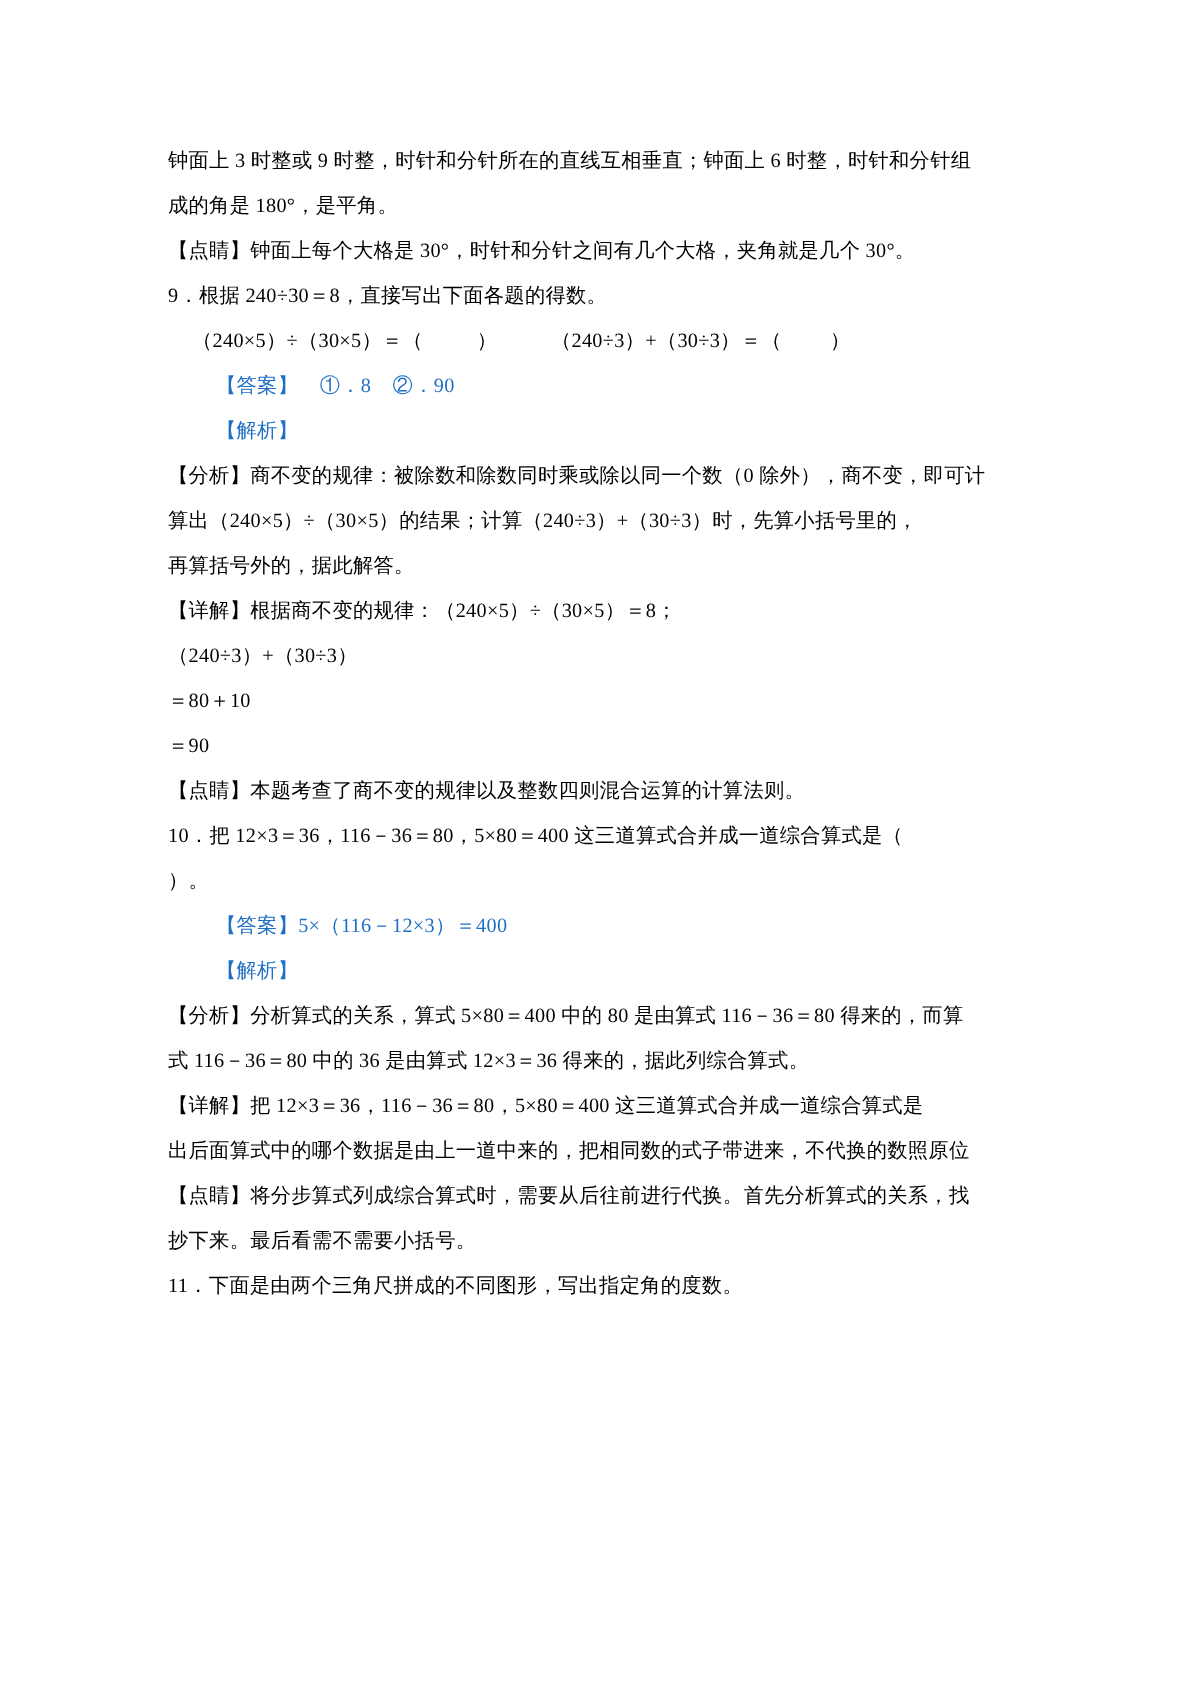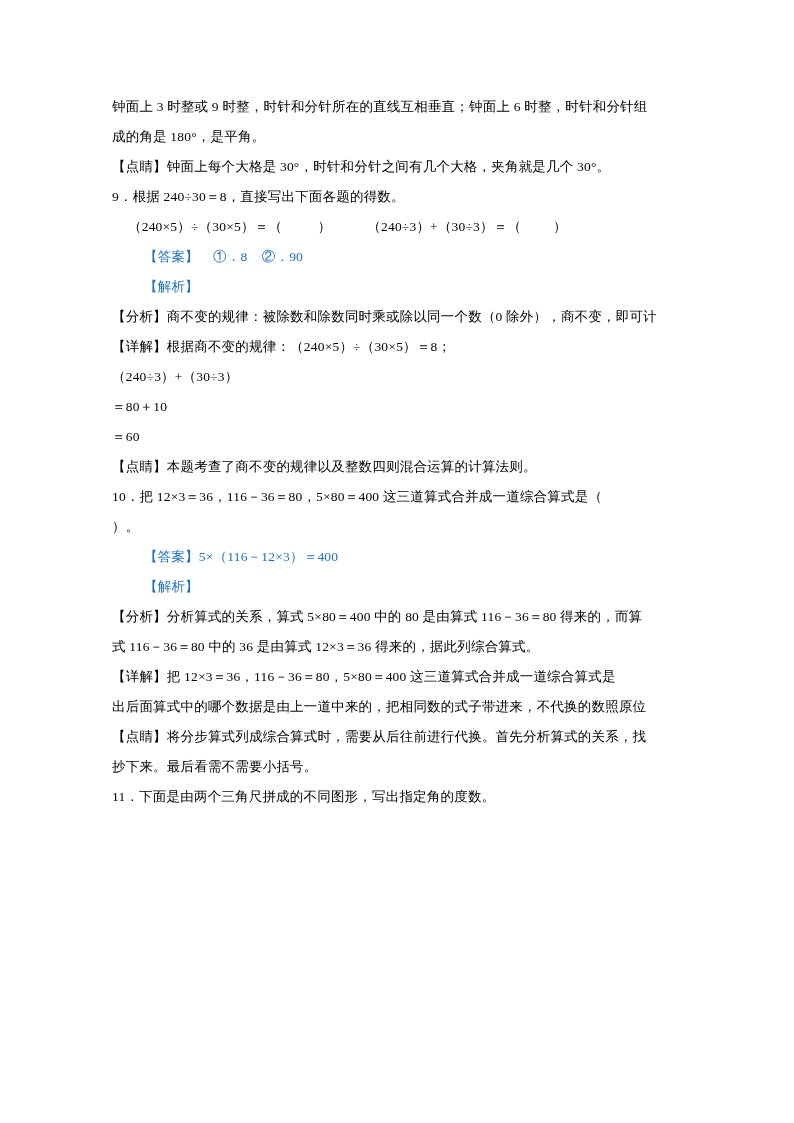--- a/index.html
+++ b/index.html
@@ -41,24 +41,26 @@
 <div class="page">
 
   <div class="line">钟面上 3 时整或 9 时整，时针和分针所在的直线互相垂直；钟面上 6 时整，时针和分针组</div>
   <div class="line">成的角是 180°，是平角。</div>
   <div class="line">【点睛】钟面上每个大格是 30°，时针和分针之间有几个大格，夹角就是几个 30°。</div>
   <div class="line">9．根据 240÷30＝8，直接写出下面各题的得数。</div>
   <div class="line indent">（240×5）÷（30×5）＝（          ）          （240÷3）+（30÷3）＝（         ）</div>
   <div class="line blue">【答案】    ①．8    ②．90</div>
   <div class="line blue">【解析】</div>
   <div class="line">【分析】商不变的规律：被除数和除数同时乘或除以同一个数（0 除外），商不变，即可计</div>
+  <div class="line">算出（240×5）÷（30×5）的结果；计算（240÷3）+（30÷3）时，先算小括号里的，</div>
+  <div class="line">再算括号外的，据此解答。</div>
   <div class="line">【详解】根据商不变的规律：（240×5）÷（30×5）＝8；</div>
   <div class="line">（240÷3）+（30÷3）</div>
   <div class="line">＝80＋10</div>
-  <div class="line">＝60</div>
+  <div class="line">＝90</div>
   <div class="line">【点睛】本题考查了商不变的规律以及整数四则混合运算的计算法则。</div>
   <div class="line">10．把 12×3＝36，116－36＝80，5×80＝400 这三道算式合并成一道综合算式是（</div>
   <div class="line">）。</div>
   <div class="line blue">【答案】5×（116－12×3）＝400</div>
   <div class="line blue">【解析】</div>
   <div class="line">【分析】分析算式的关系，算式 5×80＝400 中的 80 是由算式 116－36＝80 得来的，而算</div>
   <div class="line">式 116－36＝80 中的 36 是由算式 12×3＝36 得来的，据此列综合算式。</div>
   <div class="line">【详解】把 12×3＝36，116－36＝80，5×80＝400 这三道算式合并成一道综合算式是</div>
   <div class="line">出后面算式中的哪个数据是由上一道中来的，把相同数的式子带进来，不代换的数照原位</div>
   <div class="line">【点睛】将分步算式列成综合算式时，需要从后往前进行代换。首先分析算式的关系，找</div>

